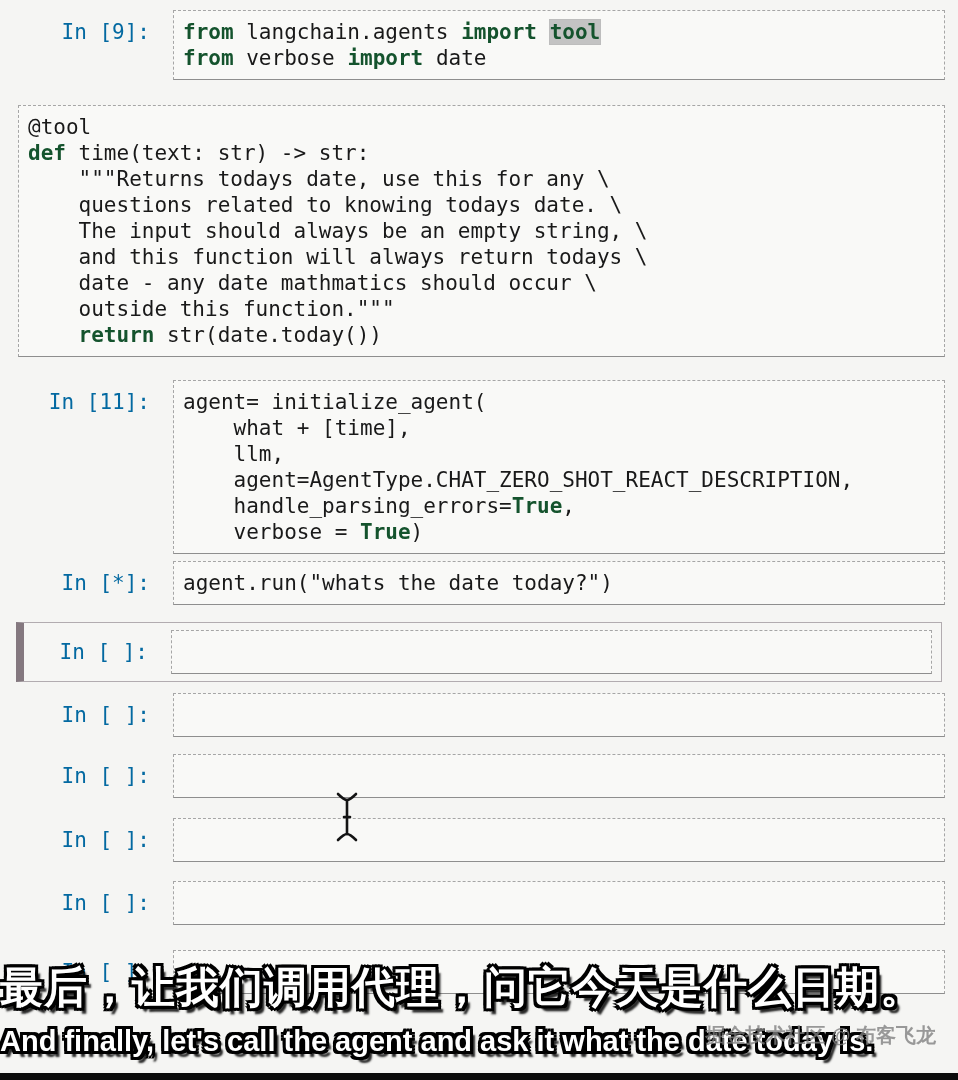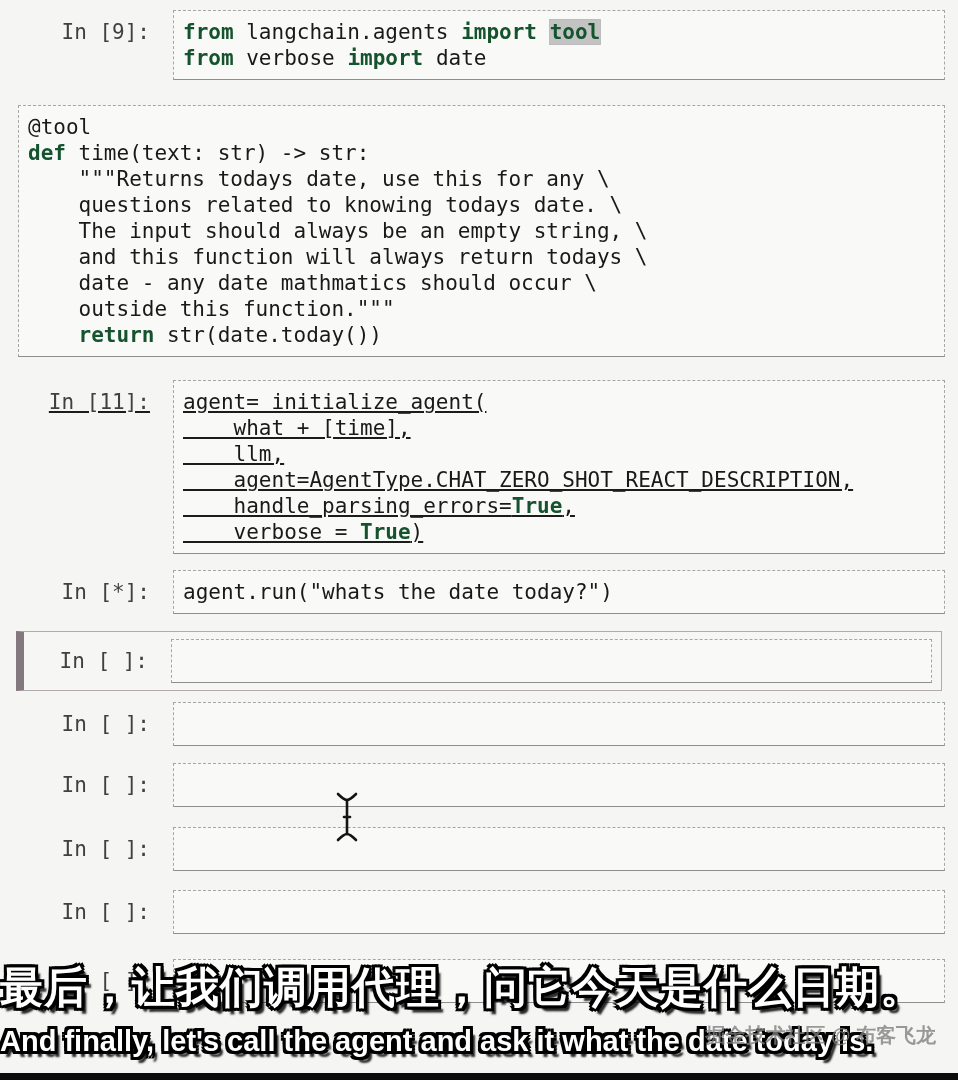--- a/index.html
+++ b/index.html
@@ -7,41 +7,41 @@
     width:958px;height:1080px;position:relative;overflow:hidden;
     background:#f5f5f3;
     font-family:"DejaVu Sans Mono","Liberation Mono",monospace;
     font-size:21px;line-height:26px;color:#1c1c1c;
   }
   .nb{padding-top:10px;position:relative;}
   .block{margin:0;}
   .cell{display:flex;align-items:flex-start;}
   .prompt{
     flex:0 0 150px;text-align:right;padding:9px 5px 0 0;
-    color:#404040;white-space:pre;
+    color:#0369a1;white-space:pre;
   }
   .input{
     flex:1;margin-left:18px;margin-right:13px;
     background:#f9f9f7;
     border:1px dashed #a6a6a6;
     border-bottom:1px solid #8e8e8e;
     padding:8px 4px 8px 9px;
     min-height:26px;
   }
   pre.code{margin:0;font:inherit;color:#191919;white-space:pre;}
   .b{font-weight:bold;color:#14532d;}
   .hl{background:#c3c3c3;box-shadow:0 0 0 1px #bdbdbd;}
   .output{
     margin:62px 13px 0 177px;
     font-weight:bold;color:#121212;white-space:pre;
   }
   
   .block:nth-child(1){margin-bottom:25px;}
   .block:nth-child(2){margin-bottom:23px;}
-  .block:nth-child(3){margin-bottom:16px;text-decoration:underline;}
+  .block:nth-child(3){margin-bottom:7px;}
   .block:nth-child(4){margin-bottom:17px;}
   .block:nth-child(5){margin-bottom:11px;}
   .block:nth-child(6){margin-bottom:17px;}
   .block:nth-child(7){margin-bottom:20px;}
   .block:nth-child(8){margin-bottom:19px;}
   .block:nth-child(9){margin-bottom:25px;}
   .block:nth-child(10){margin-bottom:0;}
   
   .cell.selected{
     border:1px solid #b2acb0;

